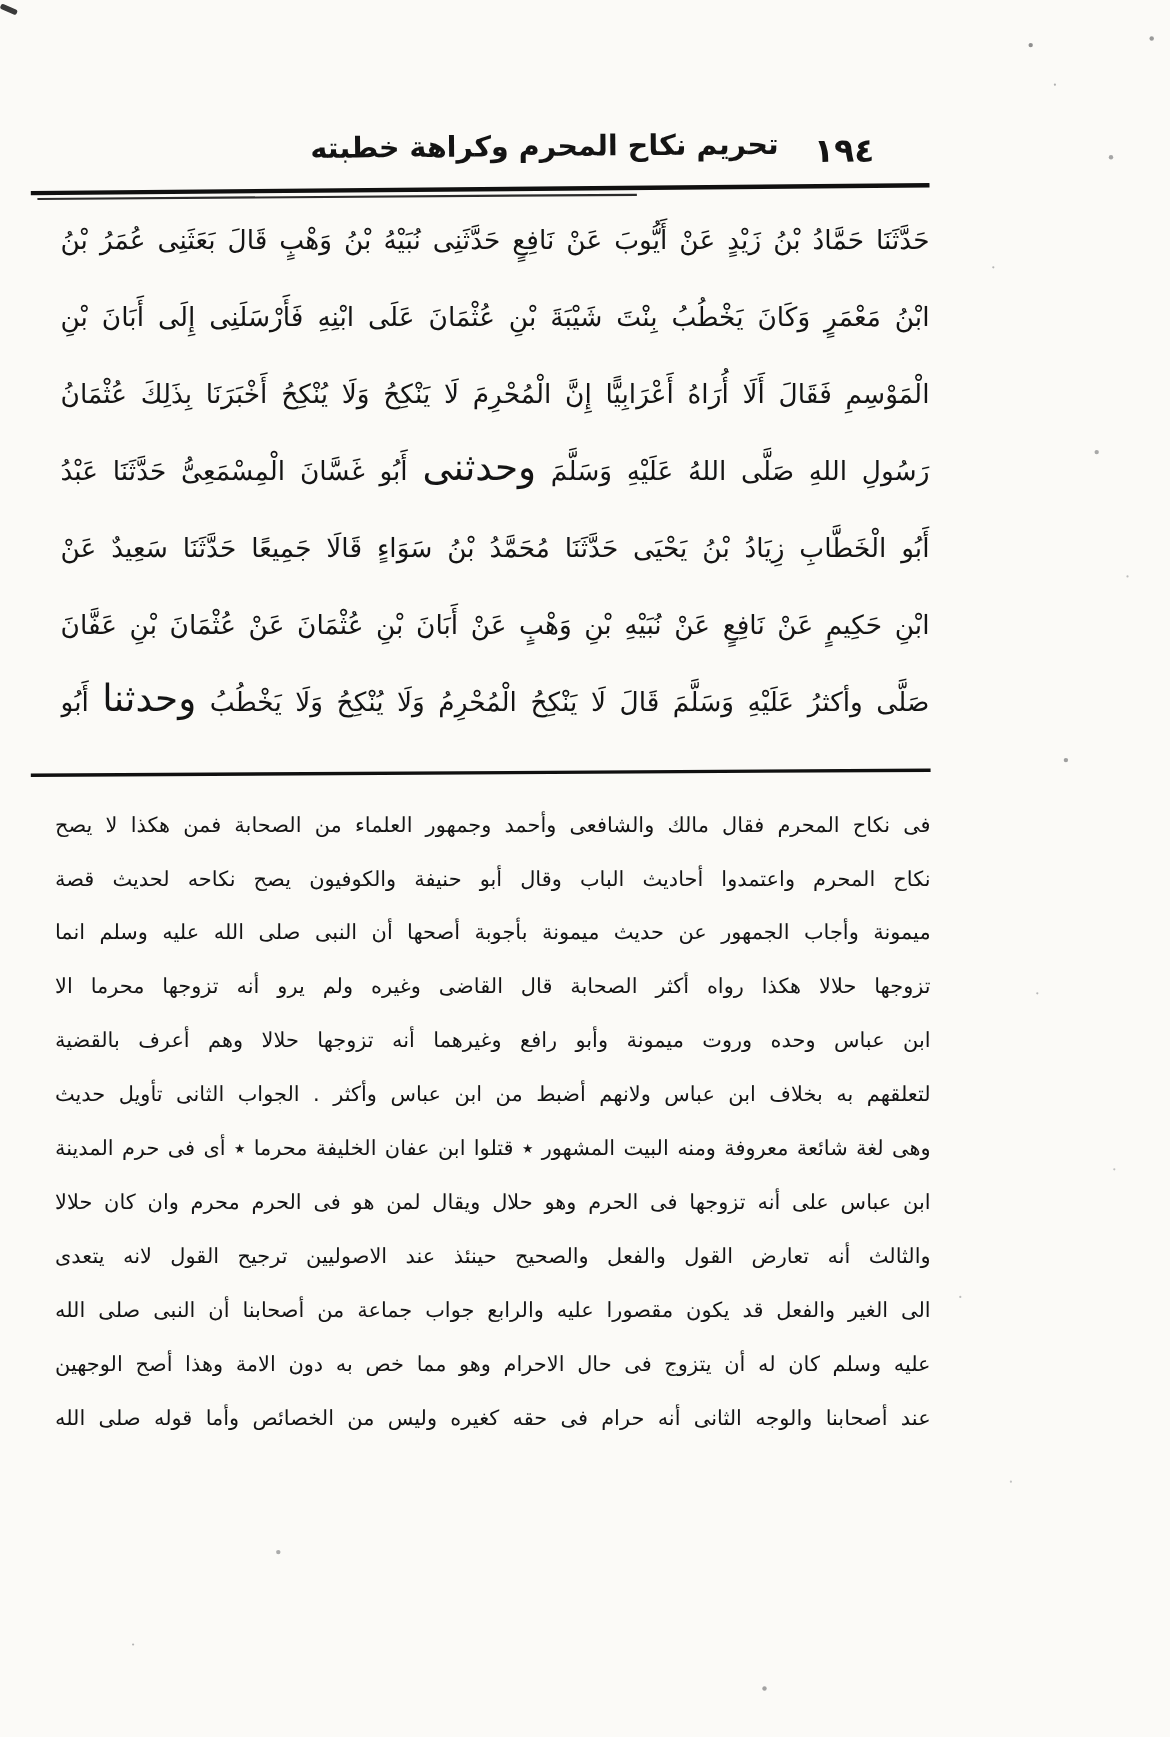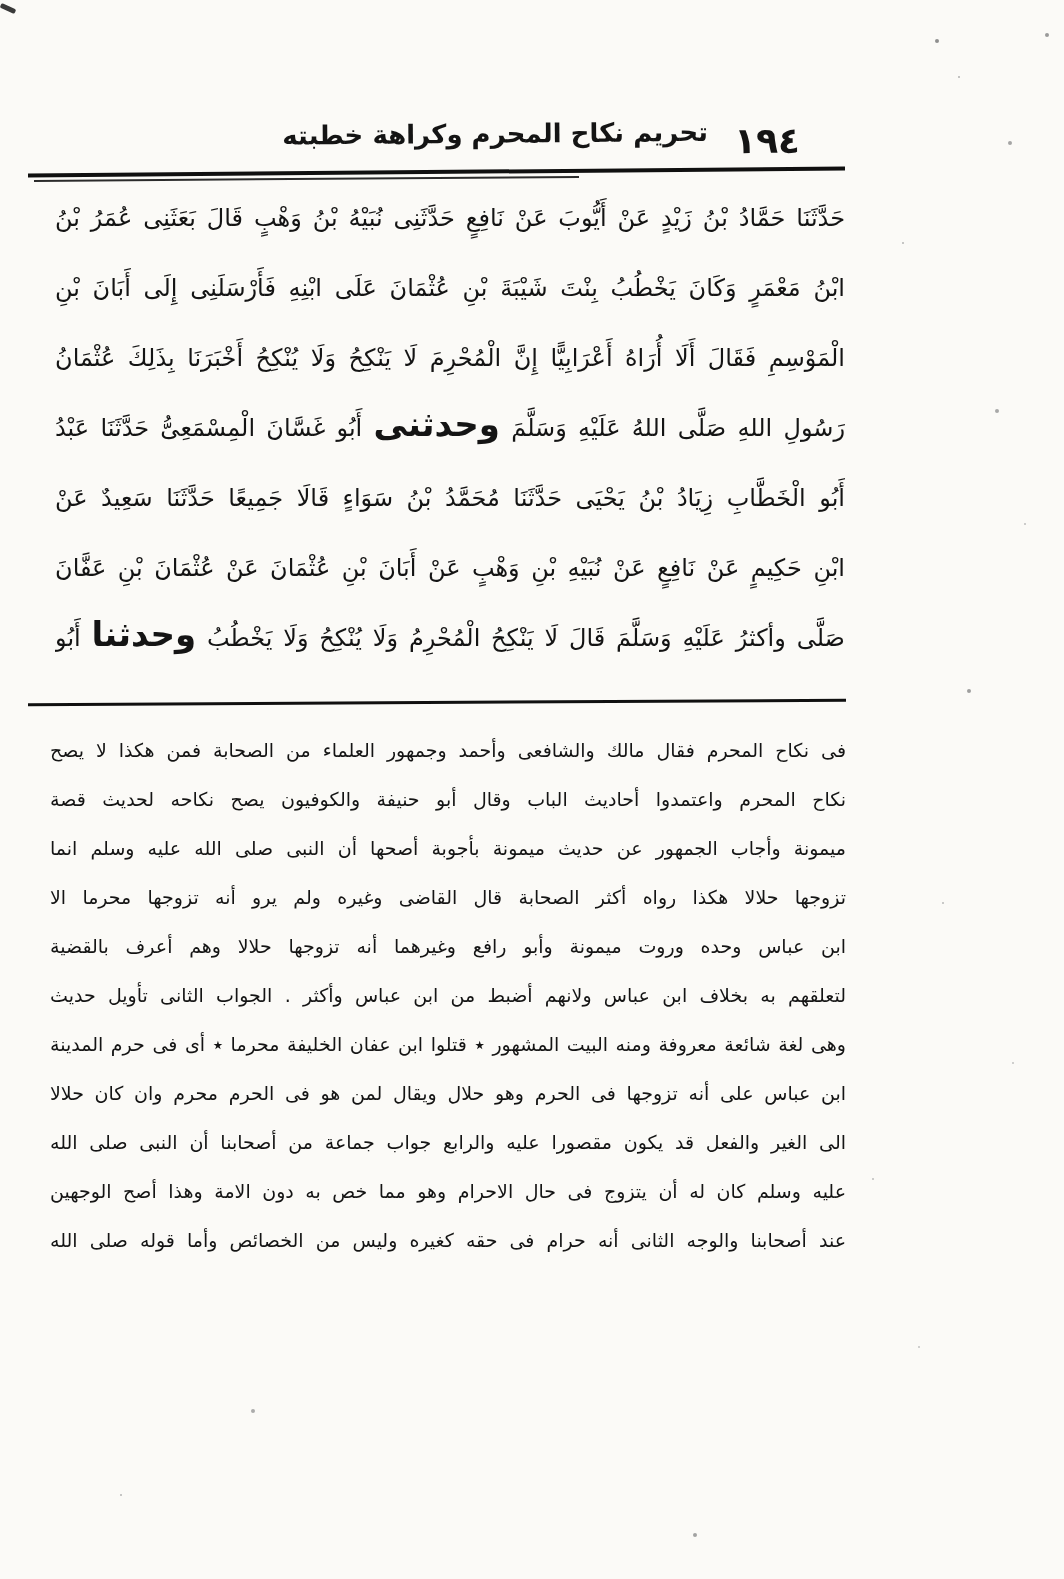--- a/index.html
+++ b/index.html
@@ -15,42 +15,42 @@
 
   
   .section-title{
     position:absolute;left:448px;top:118px;width:260px;height:52px;
     font-size:26px;font-weight:bold;text-align:center;
     transform:rotate(-0.5deg);
     white-space:nowrap;
   }
   .page-number{
     position:absolute;left:740px;top:120px;width:60px;height:48px;
-    font-size:36px;font-weight:bold;text-align:center;
+    font-size:30px;font-weight:bold;text-align:left;
     transform:rotate(-0.5deg);
   }
 
   
   .rule{position:absolute;background:#101010;}
   .rule-top-a{left:28px;top:170px;width:817px;height:4px;transform:rotate(-0.5deg);}
   .rule-top-b{left:34px;top:178px;width:545px;height:2px;background:#2b2b2b;transform:rotate(-0.4deg);}
   .rule-mid{left:28px;top:701px;width:818px;height:3px;transform:rotate(-0.32deg);}
 
   
   .hadith{
     position:absolute;left:55px;top:183px;width:790px;
     font-size:24px;line-height:70px;
   }
   .hline{
     height:70px;overflow:hidden;
     text-align:justify;text-align-last:justify;
     word-spacing:2px;
   }
   .kw{
-    font-weight:bold;font-size:34px;line-height:1;
+    font-weight:normal;font-size:34px;line-height:1;
     letter-spacing:1px;
   }
 
   
   .commentary{
     position:absolute;left:50px;top:726px;width:796px;
     font-size:19px;line-height:49px;
   }
   .cline{
     height:49px;overflow:hidden;
@@ -111,18 +111,19 @@
 
   <div class="commentary">
     <div class="cline">فى نكاح المحرم فقال مالك والشافعى وأحمد وجمهور العلماء من الصحابة فمن هكذا لا يصح</div>
     <div class="cline">نكاح المحرم واعتمدوا أحاديث الباب وقال أبو حنيفة والكوفيون يصح نكاحه لحديث قصة</div>
     <div class="cline">ميمونة وأجاب الجمهور عن حديث ميمونة بأجوبة أصحها أن النبى صلى الله عليه وسلم انما</div>
     <div class="cline">تزوجها حلالا هكذا رواه أكثر الصحابة قال القاضى وغيره ولم يرو أنه تزوجها محرما الا</div>
     <div class="cline">ابن عباس وحده وروت ميمونة وأبو رافع وغيرهما أنه تزوجها حلالا وهم أعرف بالقضية</div>
     <div class="cline">لتعلقهم به بخلاف ابن عباس ولانهم أضبط من ابن عباس وأكثر . الجواب الثانى تأويل حديث</div>
     <div class="cline">وهى لغة شائعة معروفة ومنه البيت المشهور ٭ قتلوا ابن عفان الخليفة محرما ٭ أى فى حرم المدينة</div>
     <div class="cline">ابن عباس على أنه تزوجها فى الحرم وهو حلال ويقال لمن هو فى الحرم محرم وان كان حلالا</div>
+    <div class="cline">والثالث أنه تعارض القول والفعل والصحيح حينئذ عند الاصوليين ترجيح القول لانه يتعدى</div>
     <div class="cline">الى الغير والفعل قد يكون مقصورا عليه والرابع جواب جماعة من أصحابنا أن النبى صلى الله</div>
     <div class="cline">عليه وسلم كان له أن يتزوج فى حال الاحرام وهو مما خص به دون الامة وهذا أصح الوجهين</div>
     <div class="cline">عند أصحابنا والوجه الثانى أنه حرام فى حقه كغيره وليس من الخصائص وأما قوله صلى الله</div>
   </div>
 
 </div>
 
 </body></html>

